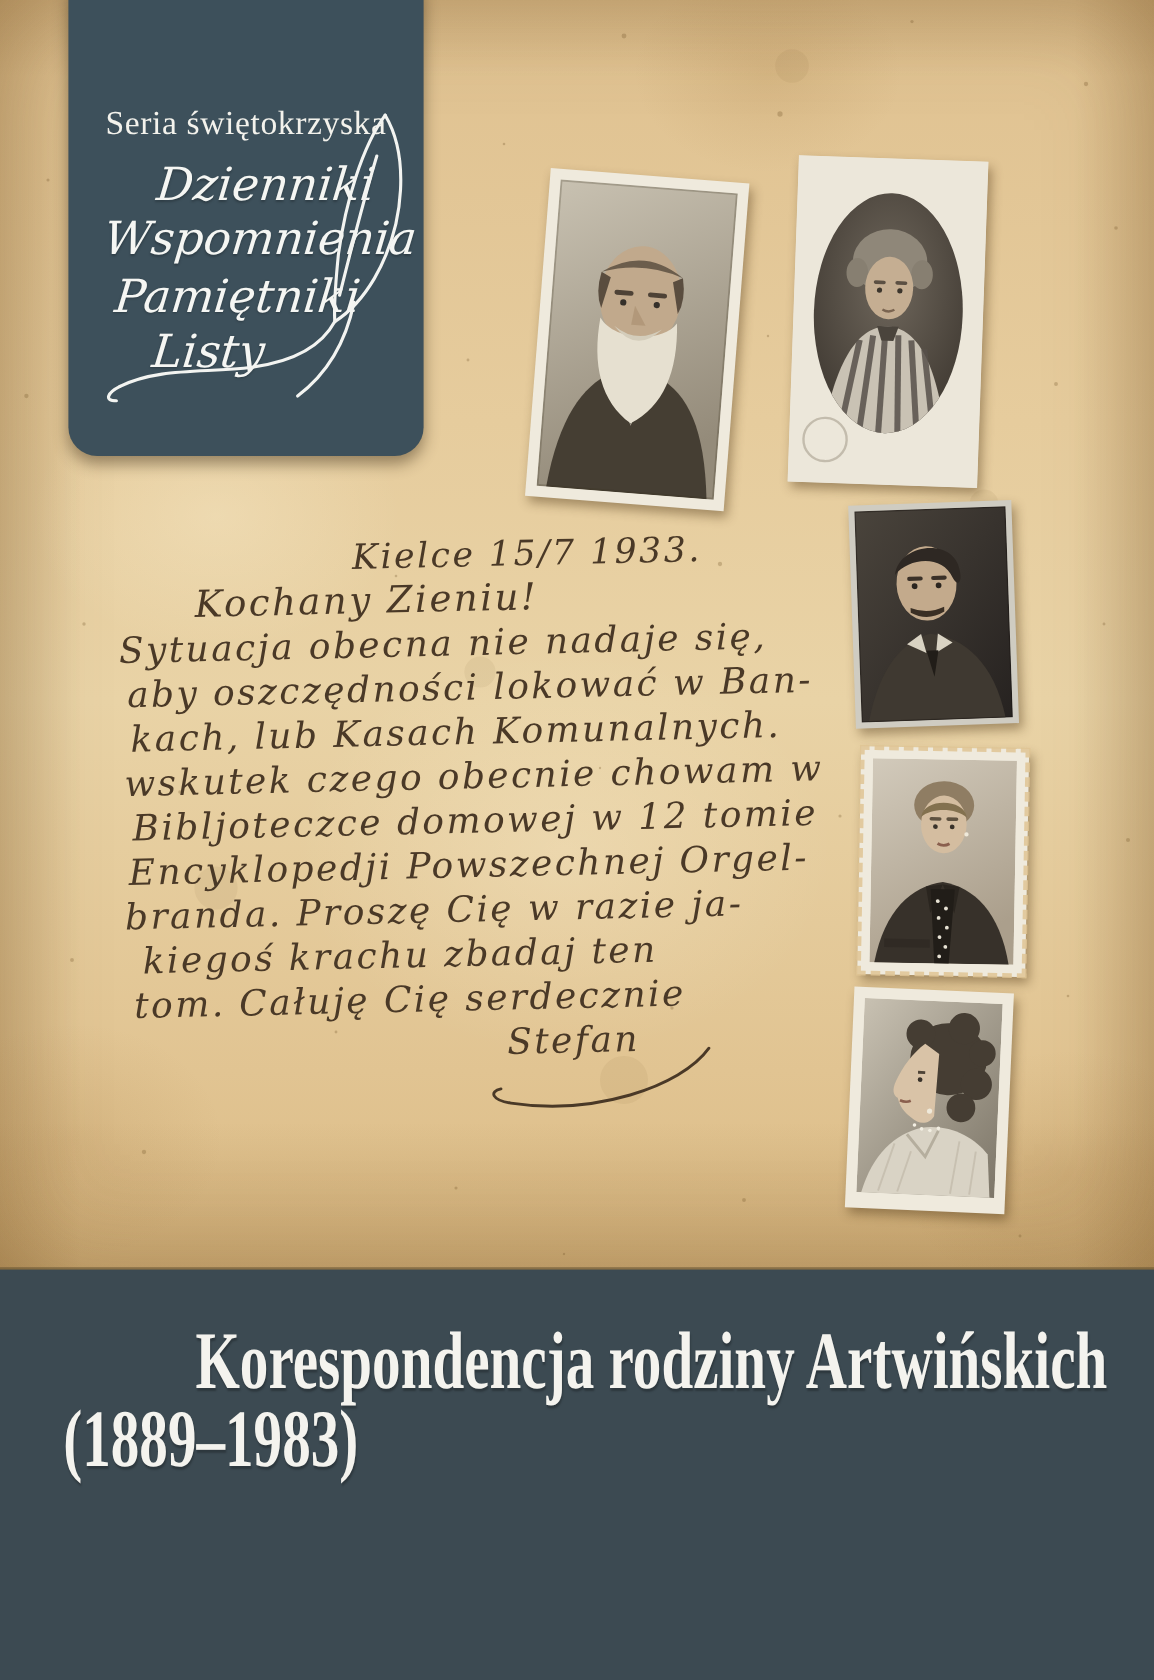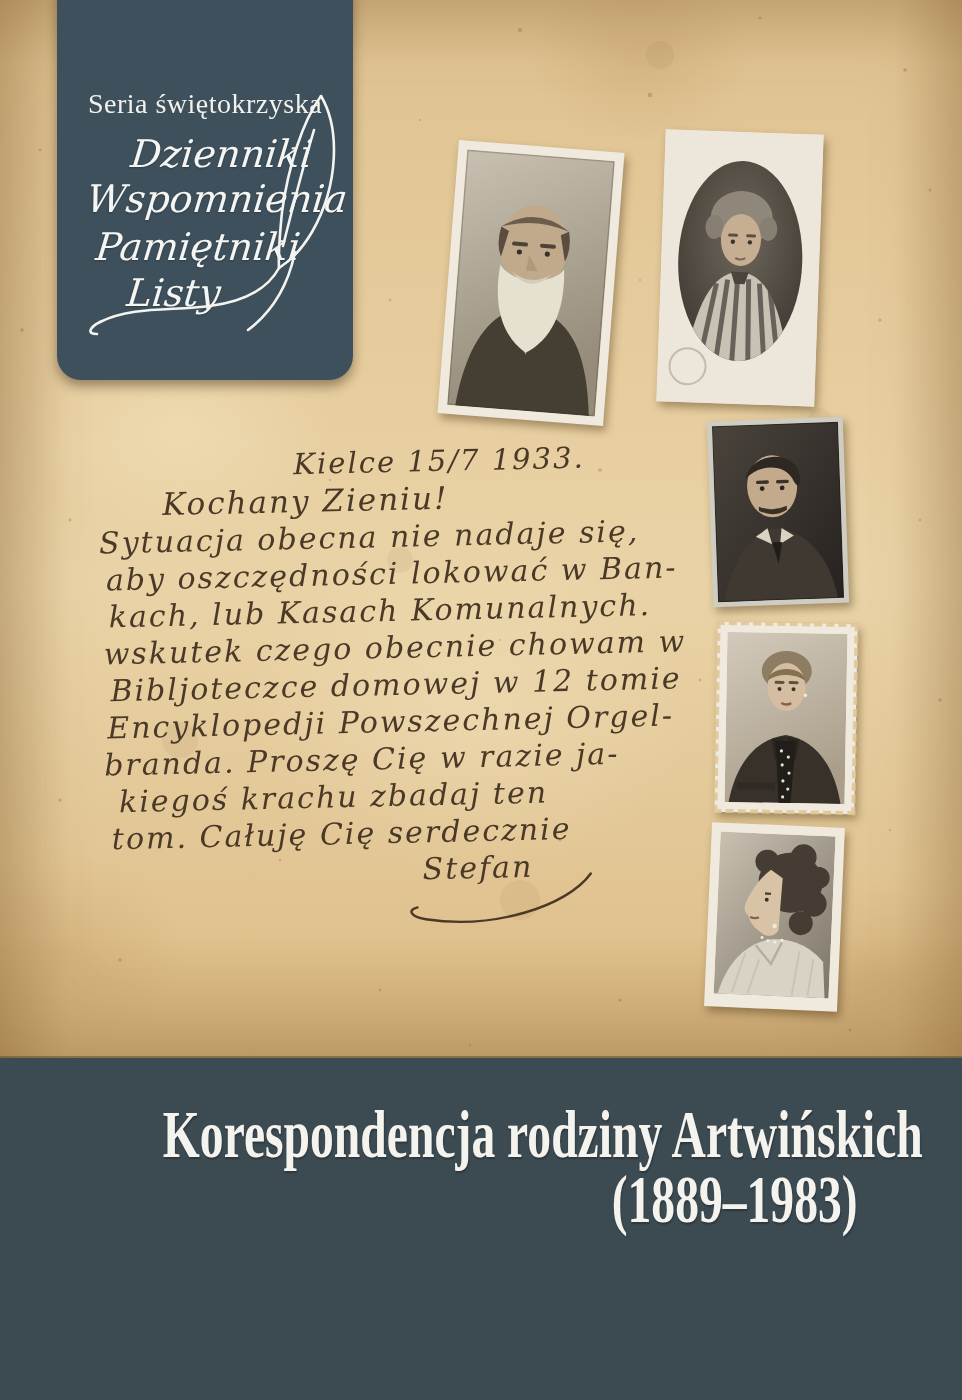--- a/index.html
+++ b/index.html
@@ -62,21 +62,21 @@
   #photo3{left:710px; top:419px; padding:5px;  transform:rotate(-2deg); background:#cfccc2;}
   #photo4{left:716px; top:623px; padding:10px; transform:rotate(1deg);
           outline:4px dashed rgba(224,197,149,.85); outline-offset:-3px;}
   #photo5{left:708px; top:825px; padding:9px 9px 13px 9px; transform:rotate(2.5deg);}
   
   #title-band{
     position:absolute; left:0; top:1058px; width:962px; height:342px;
     background:#3c4a52;
     box-shadow:0 -2px 0 rgba(95,78,45,.55);
   }
-  #title-lines{position:absolute; left:0; top:44px; width:910px; text-align:right;}
+  #title-lines{position:absolute; left:0; top:44px; width:910px; text-align:left;}
   .title-line{
     line-height:65px; font-size:68px; font-weight:bold; color:#f4f3ee;
     white-space:nowrap;
   }
   .title-line span{display:inline-block; transform:scaleX(.70); transform-origin:center;
     text-shadow:1px 2px 2px rgba(0,0,0,.25);}
 </style>
 </head>
 <body>
 

